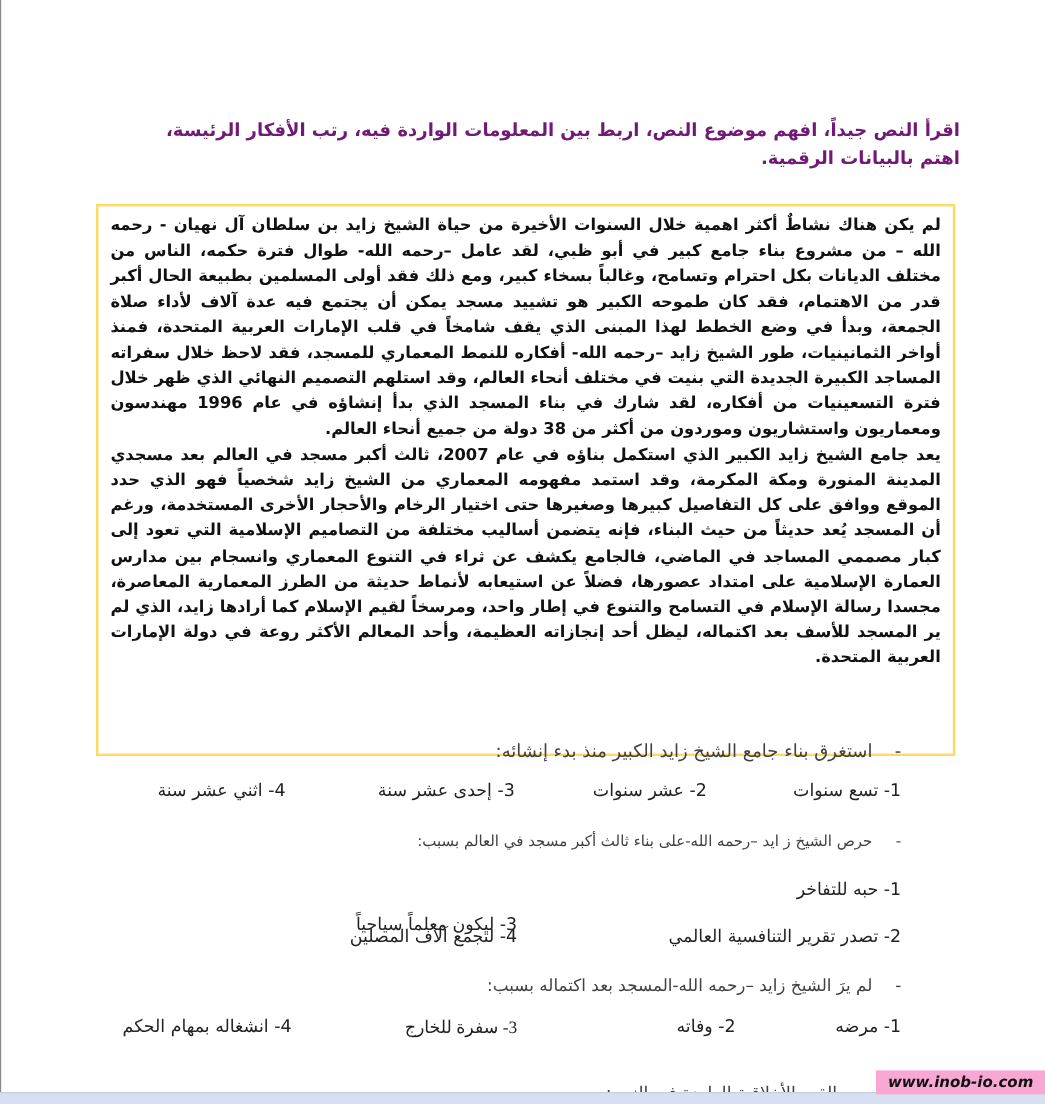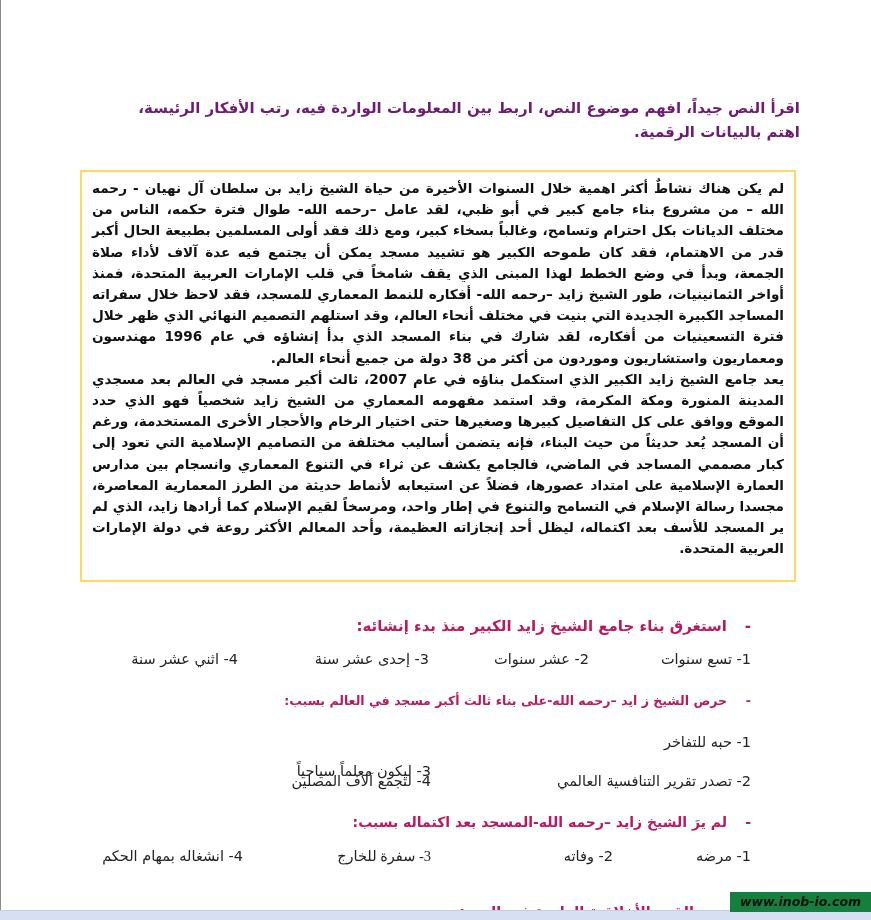--- a/index.html
+++ b/index.html
@@ -15,40 +15,40 @@
     position:absolute; left:0; top:910px; width:871px; height:10px;
     background:#d6e0f2; border-top:1px solid #c4cfe2;
   }
   .instructions {
     position:absolute; left:100px; top:96px; width:700px;
     direction:rtl; text-align:right;
     font-family:"DejaVu Sans", sans-serif; font-weight:bold;
     font-size:15px; line-height:24px; color:#701a75;
   }
   .passage-box {
-    position:absolute; left:80px; top:170px; width:716px; height:412px;
+    position:absolute; left:80px; top:170px; width:716px; height:460px;
     border:2px solid #ffd966; box-sizing:border-box;
     padding:6px 10px 4px 10px;
     direction:rtl; text-align:justify; text-align-last:right;
   }
   .passage-box p {
     margin:0; font-weight:bold; font-size:13.6px; line-height:21.2px; color:#111;
   }
   .question {
     position:absolute; right:120px; direction:rtl; text-align:right;
-    font-weight:bold; color:#be185d;
+    font-weight:normal; color:#404040;
   }
   .q-bullet { display:inline-block; width:24px; }
   .options-row {
     position:absolute; direction:rtl; font-size:14.5px; color:#222;
   }
   .opt { position:absolute; white-space:nowrap; }
   .watermark {
     position:absolute; left:730px; top:892px; width:141px; height:20px;
-    background:#15803d; font-family:"DejaVu Sans", sans-serif;
+    background:#f9a8d4; font-family:"DejaVu Sans", sans-serif;
     font-style:italic; font-weight:bold; font-size:12.5px; color:#111;
     text-align:center; line-height:20px;
   }
 </style>
 </head>
 <body>
 
 <div class="page-left-edge"></div>
 
 <div class="instructions">اقرأ النص جيداً، افهم موضوع النص، اربط بين المعلومات الواردة فيه، رتب الأفكار الرئيسة، اهتم بالبيانات الرقمية.</div>

